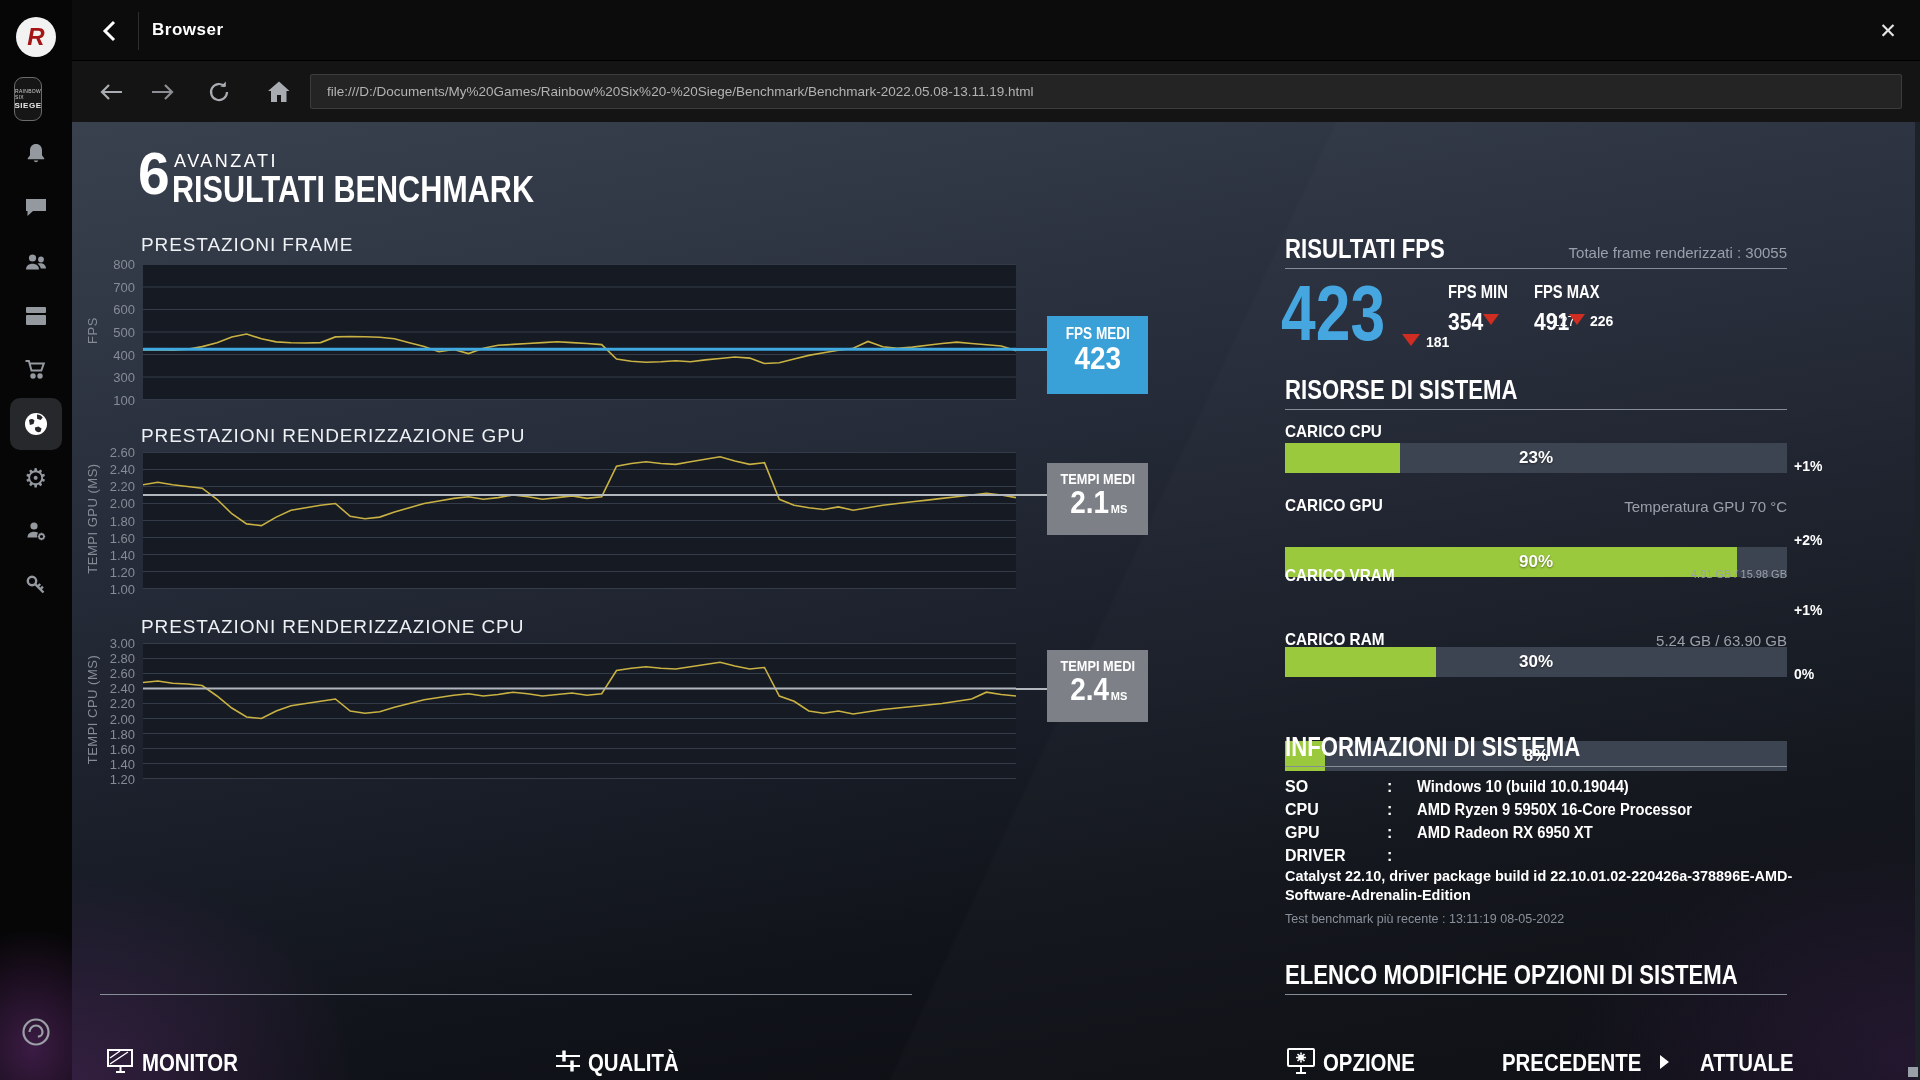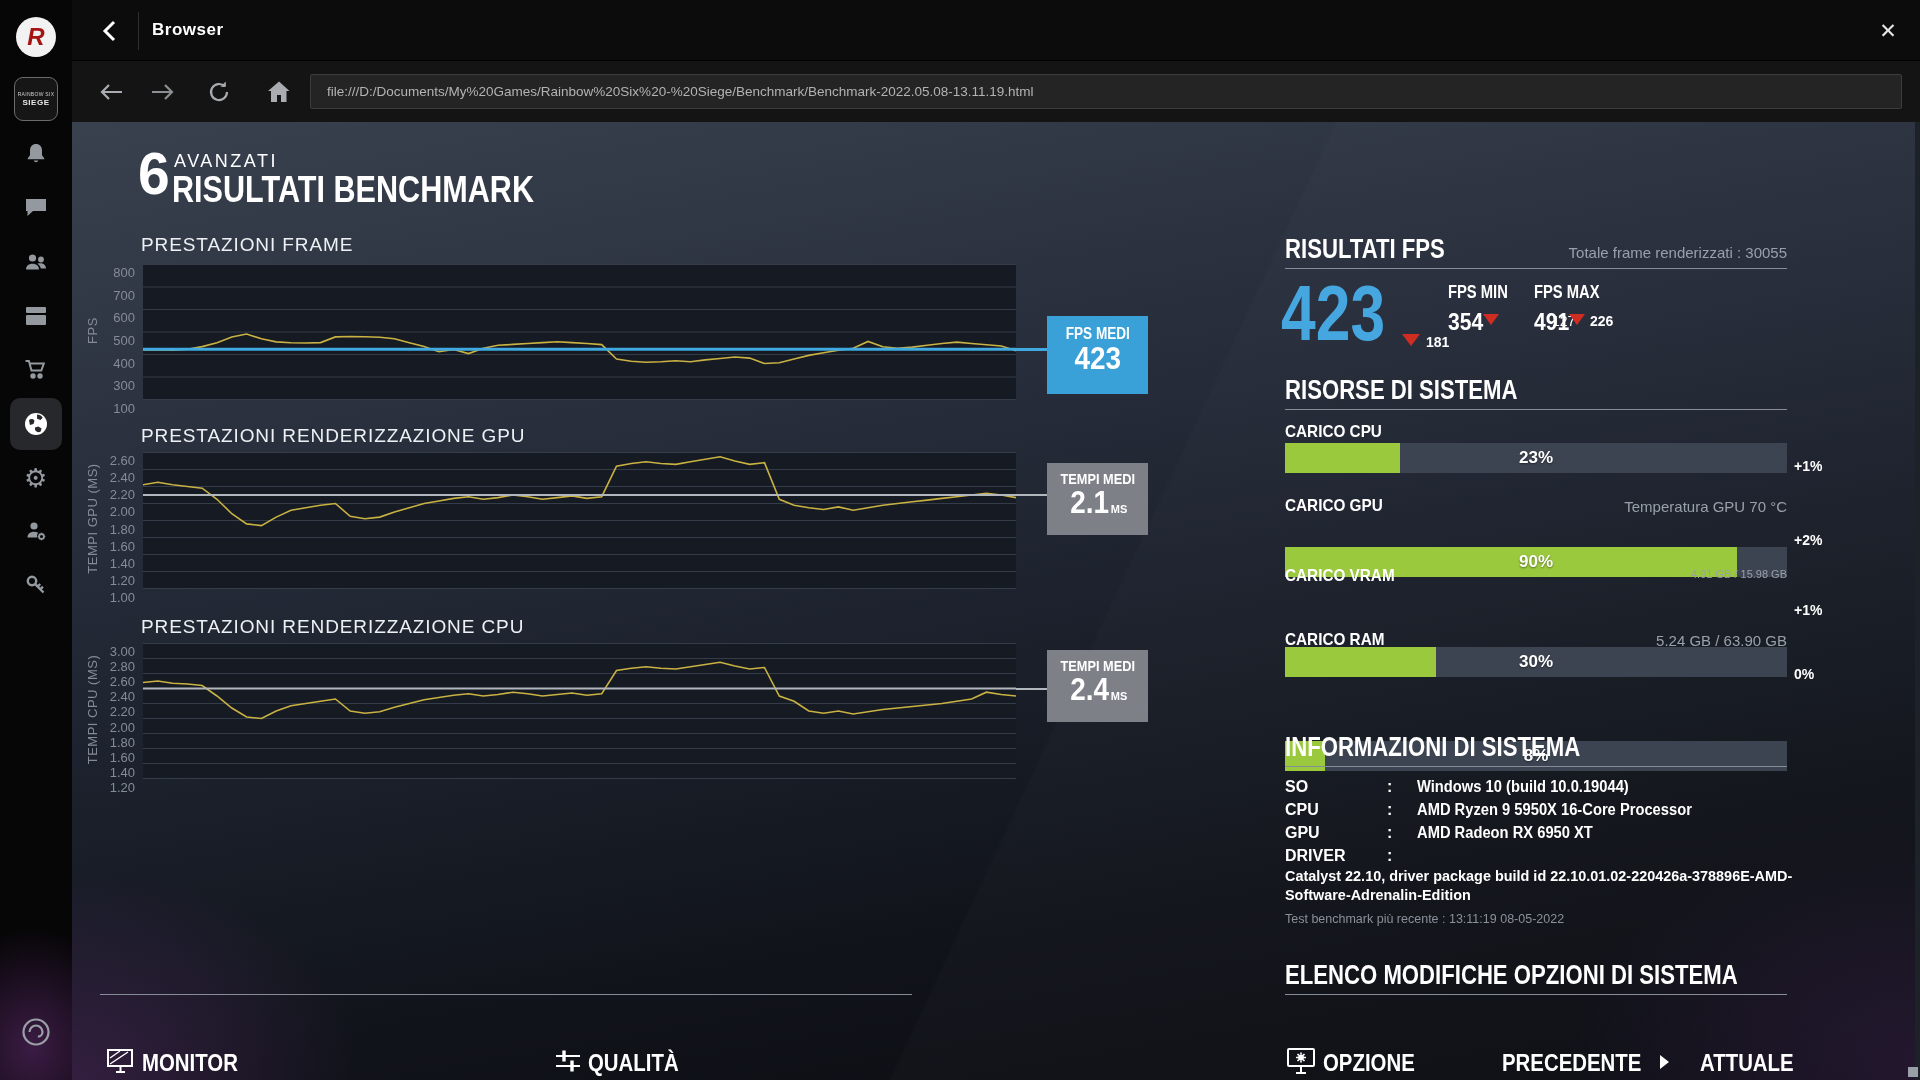--- a/index.html
+++ b/index.html
@@ -23,21 +23,21 @@
              border:1px solid #3c3c3c;border-radius:2px;color:#b3b3b3;font-size:13.5px;
              padding:0 16px;font-family:"Liberation Sans",sans-serif;outline:none;}
 
   
   #sidebar{left:0;top:0;width:72px;height:1080px;background:
      radial-gradient(140px 170px at 45% 97%,rgba(146,62,168,.38),transparent 70%),#060607;}
   .sb-ic{left:23px;width:26px;height:26px;cursor:pointer;}
   #r-logo{left:16px;top:17px;width:40px;height:40px;border-radius:50%;background:#f2f2f2;
           display:flex;align-items:center;justify-content:center;cursor:pointer;}
   #r-logo span{color:#a51515;font-weight:900;font-size:24px;font-style:italic;}
-  #game-tile{left:14px;top:77px;width:44px;height:44px;border:1px solid #6b6b6b;border-radius:9px;
+  #game-tile{left:14px;top:77px;width:28px;height:44px;border:1px solid #6b6b6b;border-radius:9px;
              background:#161616;overflow:hidden;cursor:pointer;display:flex;flex-direction:column;
              align-items:center;justify-content:center;gap:1px;}
   #game-tile .l1{font-size:5px;color:#cfcfcf;letter-spacing:.3px;}
   #game-tile .l2{font-size:8px;color:#e8e8e8;font-weight:700;letter-spacing:.5px;}
   #globe-tile{left:10px;top:398px;width:52px;height:52px;border-radius:10px;background:#26282c;cursor:pointer;
               display:flex;align-items:center;justify-content:center;}
   .gear-glyph{font-size:26px;color:#94999f;line-height:1;cursor:pointer;}
 
   
   #content{left:72px;top:122px;width:1848px;height:958px;overflow:hidden;background:
@@ -47,21 +47,21 @@
     linear-gradient(170deg,#39404e 0%,#303745 16%,#262c39 34%,#1a1f2a 55%,#101319 76%,#0a0c11 100%);}
 
   
   #hdr-logo{left:66px;top:22px;font-size:60px;font-weight:800;line-height:1;transform:scaleX(.95);transform-origin:0 0;}
   #hdr-kicker{left:102px;top:29px;font-size:18px;letter-spacing:2.5px;font-weight:500;}
   #hdr-title{left:100px;top:47px;font-size:36px;}
 
   
   .chart-title{font-size:19px;letter-spacing:.9px;color:#eef1f4;font-weight:400;}
   .plot{background:#151a23;}
-  .yticks{width:55px;text-align:left;margin-top:8px;}
+  .yticks{width:55px;text-align:left;}
   .yticks span{position:absolute;right:0;transform:translateY(-50%);font-size:13px;color:#868c96;}
   .ylab{width:137px;text-align:center;font-size:13px;color:#868c96;letter-spacing:.5px;transform:rotate(-90deg);}
   .badge{width:101px;text-align:center;color:#fff;}
   .badge .bl{display:block;font-size:16px;margin-top:9px;}
   .badge .bv{display:block;font-size:31px;font-weight:700;line-height:1.05;}
   .badge .bu{font-size:11px;font-weight:700;}
   .conn{height:3px;}
 
   
   #prev-btn{left:636px;top:695px;width:310px;height:38px;border:1px solid #51617a;background:rgba(13,19,29,.6);

